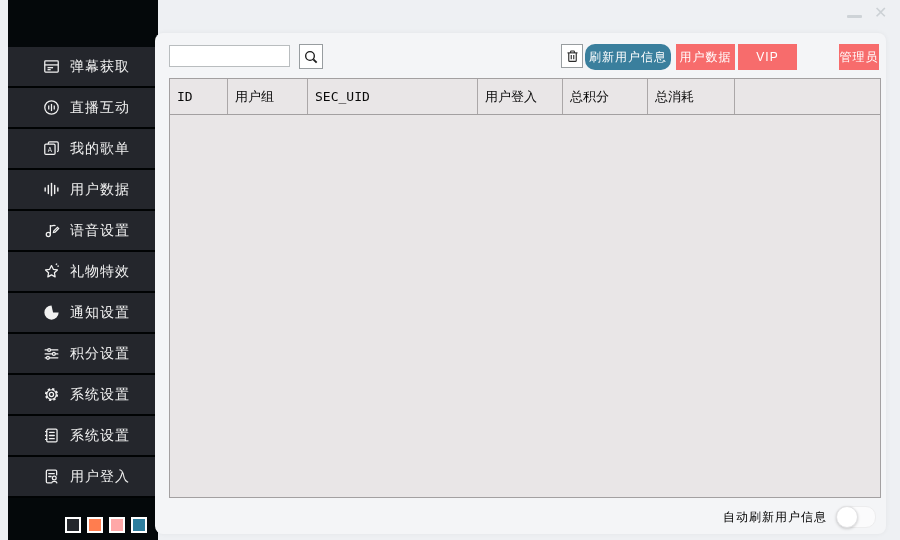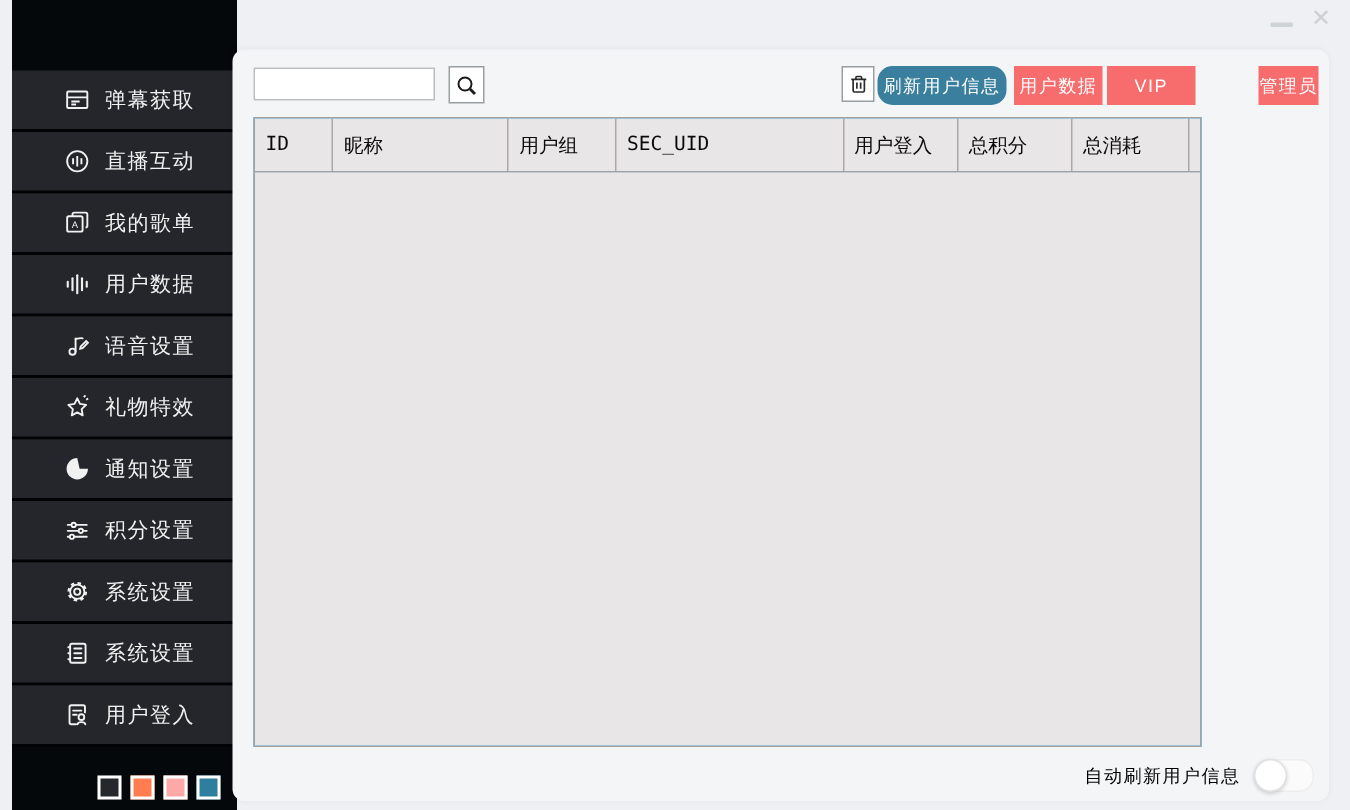--- a/index.html
+++ b/index.html
@@ -47,22 +47,22 @@
   .flat-btn{
     position:absolute;top:11px;height:26px;border:none;color:#ffffff;font-size:12px;
     cursor:pointer;font-family:"Liberation Sans",sans-serif;letter-spacing:1px;padding:0;
   }
   .btn-refresh{left:430px;width:86px;background:#3a7f9d;border-radius:10px;}
   .btn-normal{left:521px;width:59px;background:#f76c6c;}
   .btn-vip{left:583px;width:59px;background:#f76c6c;}
   .btn-admin{left:645px;width:40px;background:#f76c6c;margin-left:39px;}
   
   .table{
-    position:absolute;left:14px;top:45px;width:632px;height:420px;
-    border:1px solid #a3a0a1;background:#0ea5e9;box-sizing:border-box;
+    position:absolute;left:14px;top:45px;width:712px;height:420px;
+    border:1px solid #a3a0a1;background:#ec4899;box-sizing:border-box;
   }
   .thead{display:flex;height:36px;border-bottom:1px solid #a3a0a1;background:#e9e6e7;box-sizing:border-box;}
   .th{
     display:flex;align-items:center;padding-left:7px;font-size:13px;color:#0a0a0a;
     border-right:1px solid #aba7a8;box-sizing:border-box;
     font-family:"DejaVu Sans Mono","Liberation Sans",monospace;white-space:nowrap;overflow:hidden;
   }
   .th:last-child{border-right:none;flex:1;}
   .tbody{position:absolute;left:0;top:36px;right:0;bottom:0;background:#e9e6e7;}
   
@@ -256,21 +256,20 @@
   </button>
 
   <button class="flat-btn btn-refresh">刷新用户信息</button>
   <button class="flat-btn btn-normal">用户数据</button>
   <button class="flat-btn btn-vip">VIP</button>
   <button class="flat-btn btn-admin">管理员</button>
 
   <div class="table">
     <div class="thead">
       <div class="th" style="width:58px;">ID</div>
-      <div class="th" style="width:131px;">昵称</div>
       <div class="th" style="width:80px;">用户组</div>
       <div class="th" style="width:170px;text-align:right;">SEC_UID</div>
       <div class="th" style="width:85px;">用户登入</div>
       <div class="th" style="width:85px;">总积分</div>
       <div class="th" style="width:87px;">总消耗</div>
       <div class="th"></div>
     </div>
     <div class="tbody"></div>
   </div>
 

